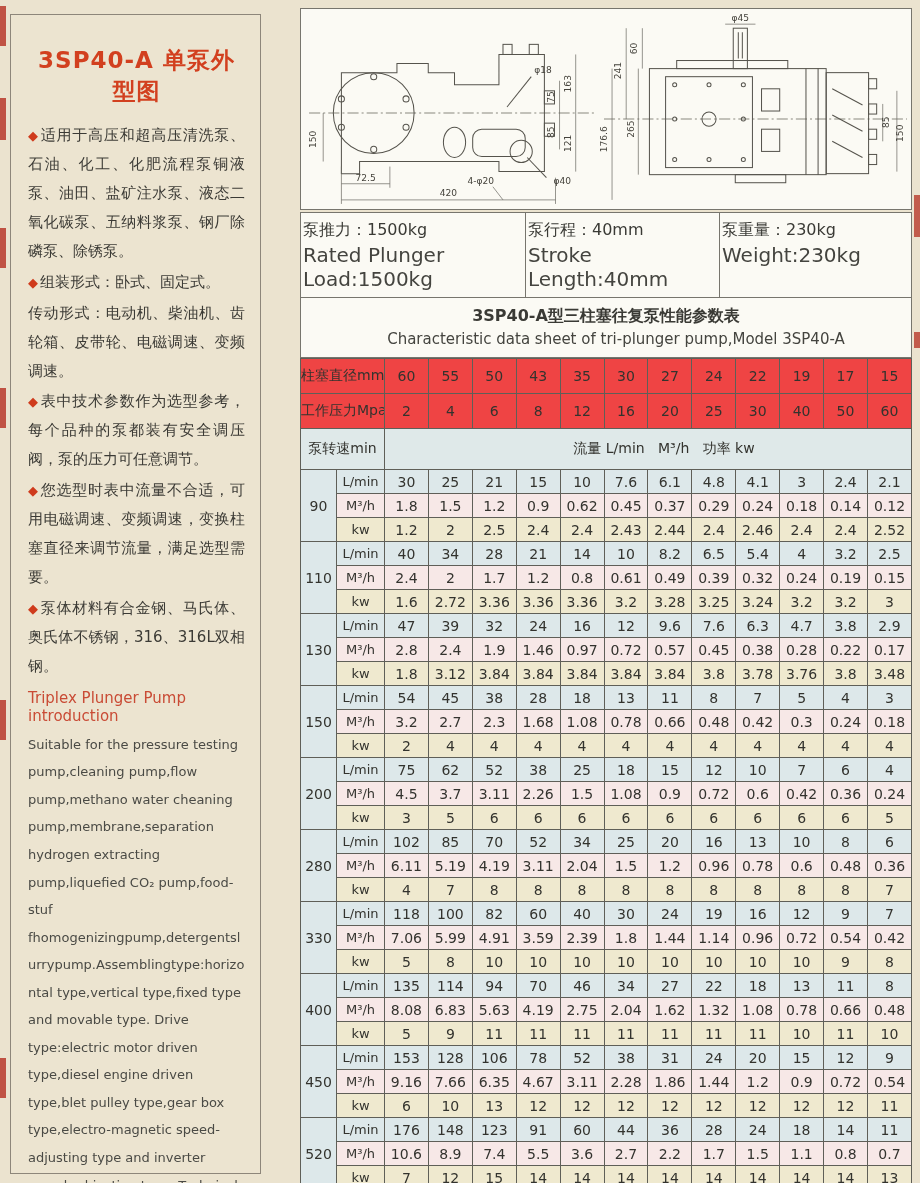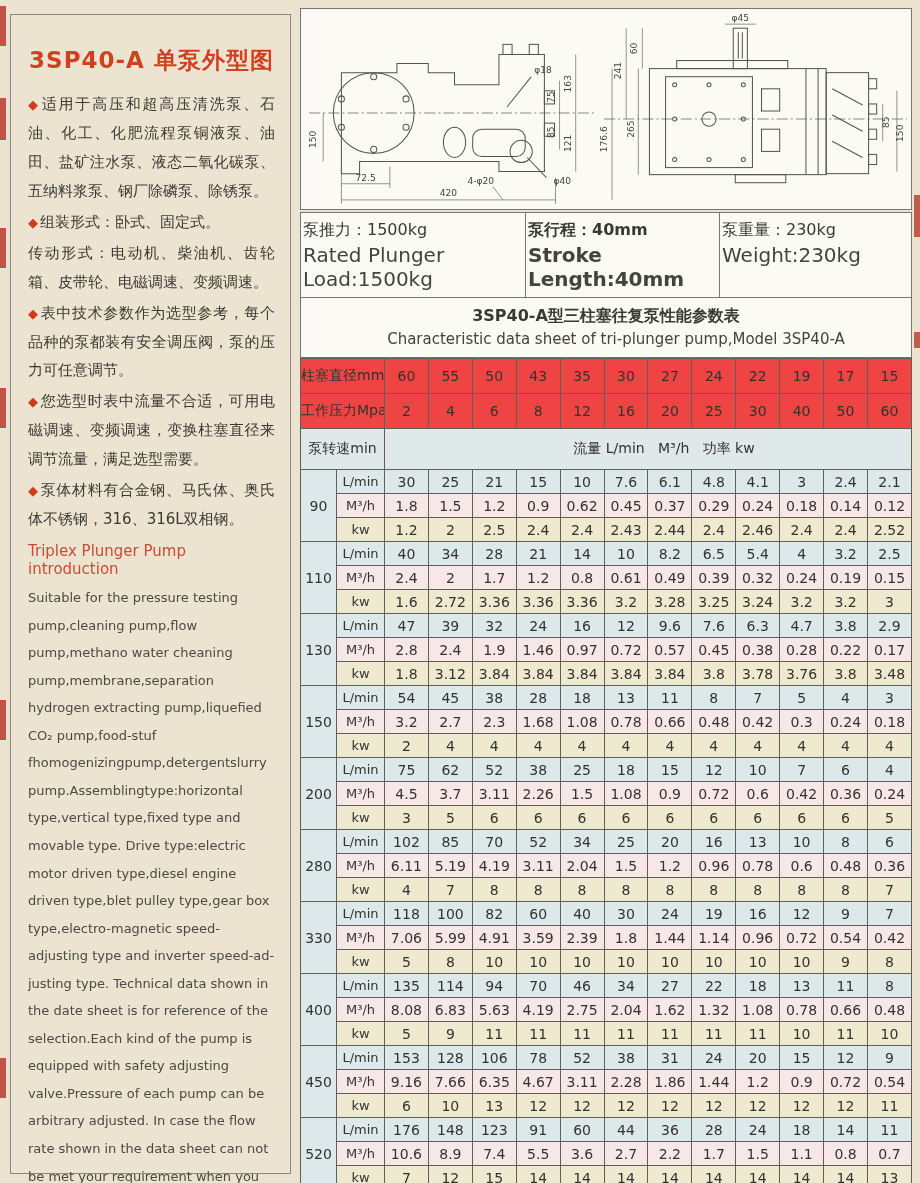--- a/index.html
+++ b/index.html
@@ -4,21 +4,21 @@
 <style>
   html,body{margin:0;padding:0;}
   body{
     width:920px;height:1183px;position:relative;overflow:hidden;
     background:#ebe3cf;
     font-family:"DejaVu Sans","Liberation Sans",sans-serif;
     color:#33332f;
   }
   
   .left-panel{
-    position:absolute;left:10px;top:14px;width:281px;height:1160px;
+    position:absolute;left:10px;top:14px;width:251px;height:1160px;
     border:1px solid #8d867a;background:#ece4d0;box-sizing:border-box;
     padding:14px 15px 10px 17px;
   }
   .panel-title{
     color:#d2401f;font-size:23px;font-weight:bold;text-align:center;
     margin:16px 0 14px 0;letter-spacing:1px;
   }
   .zh-par{
     font-size:15px;line-height:1.93;margin:0 0 2px 0;color:#3b3a35;
     text-align:justify;
@@ -188,21 +188,21 @@
       <line class="dim" x1="590" y1="80" x2="590" y2="160"></line>
       <text transform="rotate(-90 596 122)" x="596" y="122" text-anchor="middle">150</text>
     </svg>
   </div>
 
   <div class="spec-row">
     <div class="spec-box" style="width:226px;">
       <div class="spec-zh">泵推力：1500kg</div>
       <div class="spec-en">Rated Plunger Load:1500kg</div>
     </div>
-    <div class="spec-box" style="width:194px;font-weight:bold;">
+    <div class="spec-box" style="width:194px;">
       <div class="spec-zh">泵行程：40mm</div>
       <div class="spec-en">Stroke Length:40mm</div>
     </div>
     <div class="spec-box" style="width:192px;">
       <div class="spec-zh">泵重量：230kg</div>
       <div class="spec-en">Weight:230kg</div>
     </div>
   </div>
 
   <div class="title-band">

